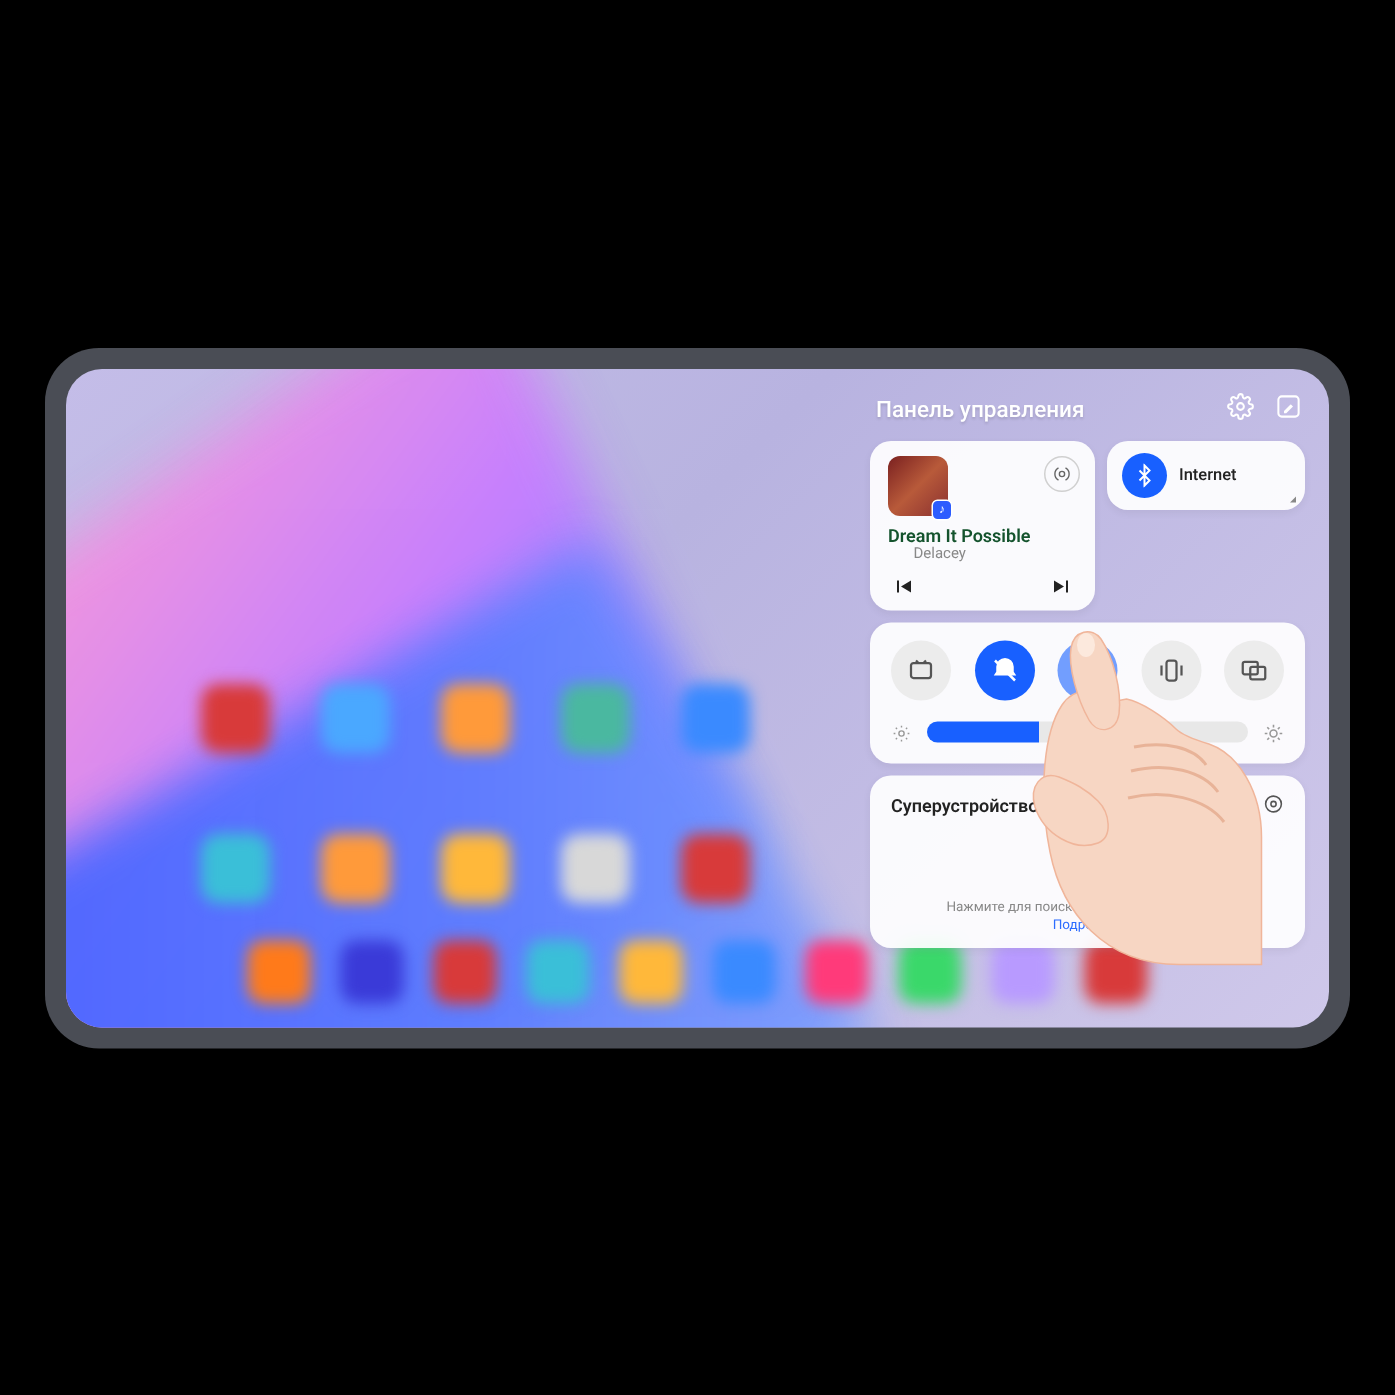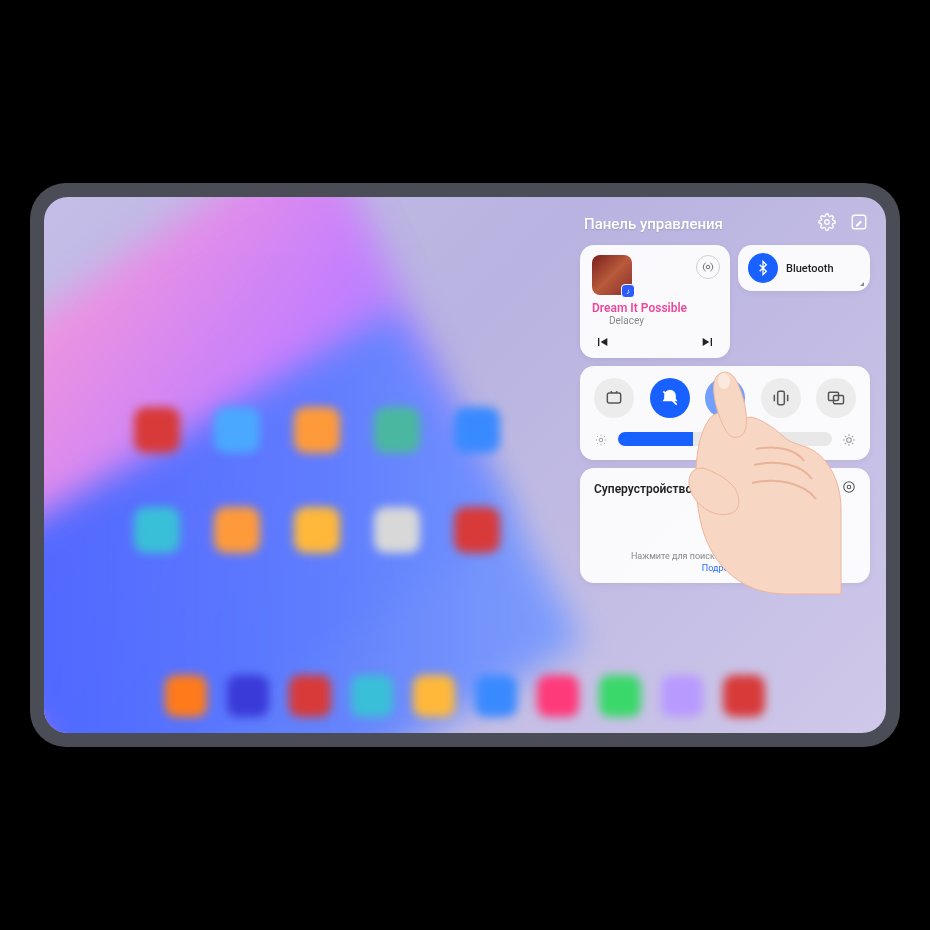--- a/index.html
+++ b/index.html
@@ -4,21 +4,21 @@
 <style>
   * { box-sizing: border-box; margin: 0; padding: 0; }
   body {
     width: 930px; height: 930px;
     background: #000;
     font-family: -apple-system, BlinkMacSystemFont, "Segoe UI", Roboto, sans-serif;
     display: flex; align-items: center; justify-content: center;
     overflow: hidden;
   }
   .tablet {
-    width: 870px; height: 564px;
+    width: 870px; height: 467px;
     background: #4a4d55;
     border-radius: 36px;
     padding: 14px;
     position: relative;
   }
   .screen {
     width: 100%; height: 100%;
     border-radius: 24px;
     background: linear-gradient(135deg, #c4bde8 0%, #b8b3e0 40%, #cfc8ea 100%);
     position: relative;
@@ -96,21 +96,21 @@
     background: #2c5cff; border: 1.5px solid #fff;
     display:flex;align-items:center;justify-content:center;
     color:#fff;font-size:8px;
   }
   .cast-btn {
     position: absolute; top: 10px; right: 10px;
     width: 24px; height: 24px; border-radius: 50%;
     border: 1px solid #d0d0d0;
     display: flex; align-items: center; justify-content: center;
   }
-  .track-title { font-size: 12px; font-weight: 600; color: #ec4899; margin-top: 6px; }
+  .track-title { font-size: 12px; font-weight: 600; color: #14532d; margin-top: 6px; }
   .track-artist { font-size: 10px; color: #888; padding-left: 17px; }
   .media-controls { display: flex; justify-content: space-between; margin-top: 8px; padding: 0 2px; }
   .media-controls div { width: 16px; height: 16px; color: #222; }
 
   .conn-col { display: flex; flex-direction: column; gap: 8px; flex: 1; }
   .conn-tile {
     display: flex; align-items: center; gap: 8px;
     padding: 8px 10px; position: relative;
   }
   .conn-tile .circ {
@@ -247,21 +247,21 @@
           </div>
         </div>
 
         <div class="conn-col">
           <div class="card conn-tile">
             <div class="circ">
               <svg viewBox="0 0 24 24" fill="none" stroke="#fff" stroke-width="2">
                   <path d="M7 7l10 10-5 5V2l5 5L7 17"></path>
                 </svg>
             </div>
-            <span class="conn-label">Bluetooth</span>
+            <span class="conn-label">Internet</span>
             <div class="expand-tri"></div>
           </div>
         </div>
       </div>
 
       <div class="card toggles-card">
         <div class="toggle-row">
           <div class="toggle">
             <svg viewBox="0 0 24 24" fill="none" stroke="currentColor" stroke-width="1.8">
                 <rect x="4" y="6" width="16" height="12" rx="2"></rect>

